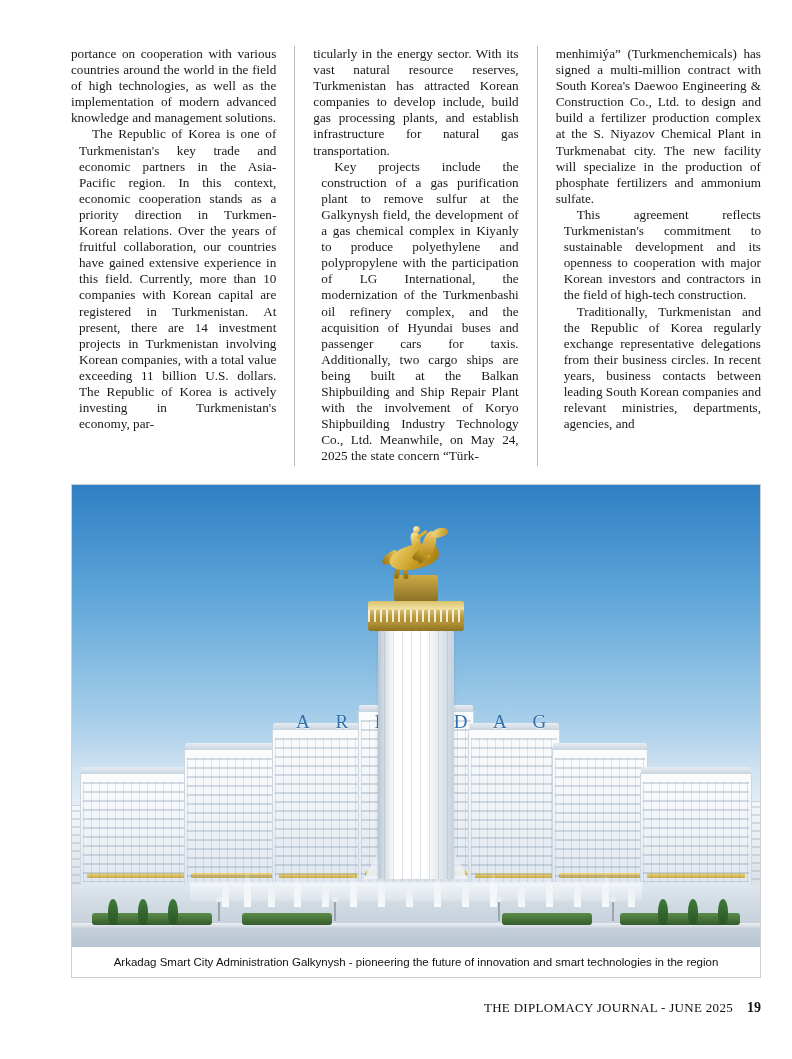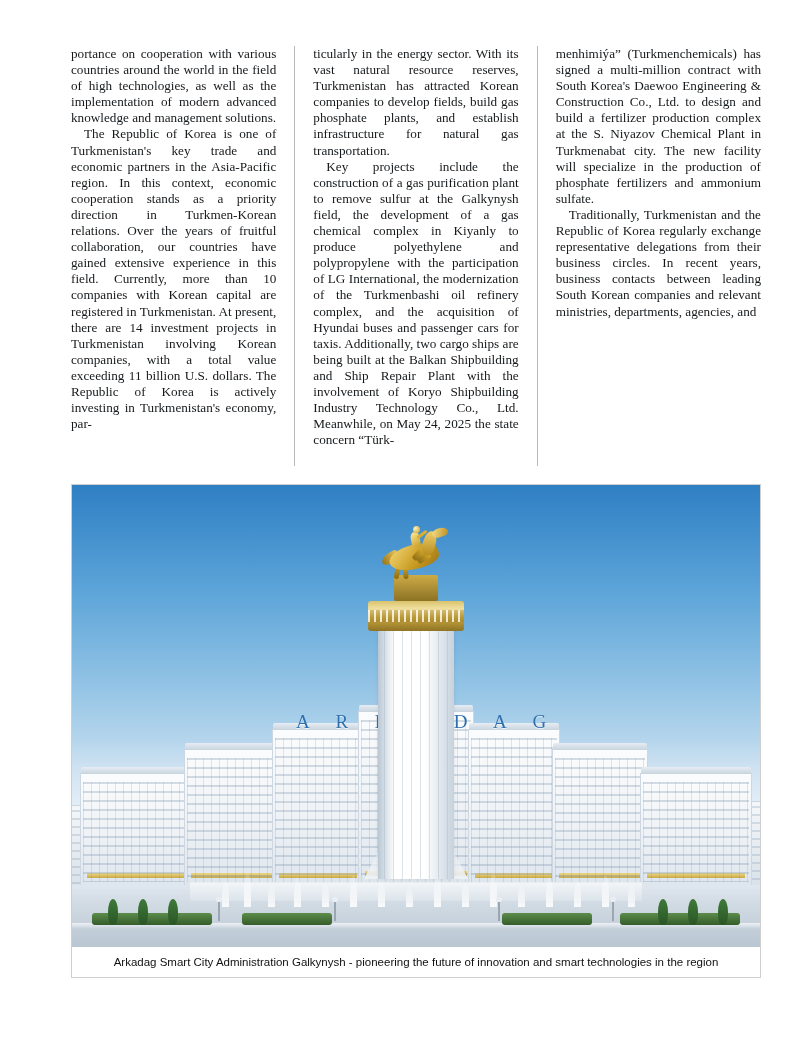--- a/index.html
+++ b/index.html
@@ -43,20 +43,21 @@
   .col + .col {
     margin-left: 18px;
     padding-left: 18px;
     border-left: 1px solid #b9b9b9;
   }
   .col p {
     margin: 0;
   }
   .col p.indent {
     text-indent: 13px;
+    margin-left: 8px;
   }
   
   .figure {
     position: absolute;
     left: 55px;
     top: 484px;
     width: 690px;
     height: 494px;
     border: 1px solid #cfcfcf;
     box-sizing: border-box;
@@ -405,26 +406,27 @@
 <div class="page">
 
   <div class="columns">
 
     <div class="col">
       <p>portance on cooperation with various countries around the world in the field of high technologies, as well as the implementation of modern advanced knowledge and management solutions.</p>
       <p class="indent">The Republic of Korea is one of Turkmenistan's key trade and economic partners in the Asia-Pacific region. In this context, economic cooperation stands as a priority direction in Turkmen-Korean relations. Over the years of fruitful collaboration, our countries have gained extensive experience in this field. Currently, more than 10 companies with Korean capital are registered in Turkmenistan. At present, there are 14 investment projects in Turkmenistan involving Korean companies, with a total value exceeding 11 billion U.S. dollars. The Republic of Korea is actively investing in Turkmenistan's economy, par-</p>
     </div>
 
     <div class="col">
-      <p>ticularly in the energy sector. With its vast natural resource reserves, Turkmenistan has attracted Korean companies to develop fields, build gas phosphate plants, and establish infrastructure for natural gas transportation.</p>
+      <p>ticularly in the energy sector. With its vast natural resource reserves, Turkmenistan has attracted Korean companies to develop include, build gas processing plants, and establish infrastructure for natural gas transportation.</p>
       <p class="indent">Key projects include the construction of a gas purification plant to remove sulfur at the Galkynysh field, the development of a gas chemical complex in Kiyanly to produce polyethylene and polypropylene with the participation of LG International, the modernization of the Turkmenbashi oil refinery complex, and the acquisition of Hyundai buses and passenger cars for taxis. Additionally, two cargo ships are being built at the Balkan Shipbuilding and Ship Repair Plant with the involvement of Koryo Shipbuilding Industry Technology Co., Ltd. Meanwhile, on May 24, 2025 the state concern “Türk-</p>
     </div>
 
     <div class="col">
       <p>menhimiýa” (Turkmenchemicals) has signed a multi-million contract with South Korea's Daewoo Engineering &amp; Construction Co., Ltd. to design and build a fertilizer production complex at the S. Niyazov Chemical Plant in Turkmenabat city. The new facility will specialize in the production of phosphate fertilizers and ammonium sulfate.</p>
+      <p class="indent">This agreement reflects Turkmenistan's commitment to sustainable development and its openness to cooperation with major Korean investors and contractors in the field of high-tech construction.</p>
       <p class="indent">Traditionally, Turkmenistan and the Republic of Korea regularly exchange representative delegations from their business circles. In recent years, business contacts between leading South Korean companies and relevant ministries, departments, agencies, and</p>
     </div>
 
   </div>
 
   <div class="figure">
     <div class="photo">
 
       <div class="sky-haze"></div>
 
@@ -518,14 +520,18 @@
       <div class="tree" style="left:646px;"></div>
       <div class="lamp" style="left:146px;"></div>
       <div class="lamp" style="left:262px;"></div>
       <div class="lamp" style="left:426px;"></div>
       <div class="lamp" style="left:540px;"></div>
     </div>
 
     <div class="caption">Arkadag Smart City Administration Galkynysh - pioneering the future of innovation and smart technologies in the region</div>
   </div>
 
+  <div class="footer">
+    <span class="footer-title">THE DIPLOMACY JOURNAL - JUNE 2025</span>
+    <span class="footer-page">19</span>
+  </div>
 
 </div>
 
 </body></html>

